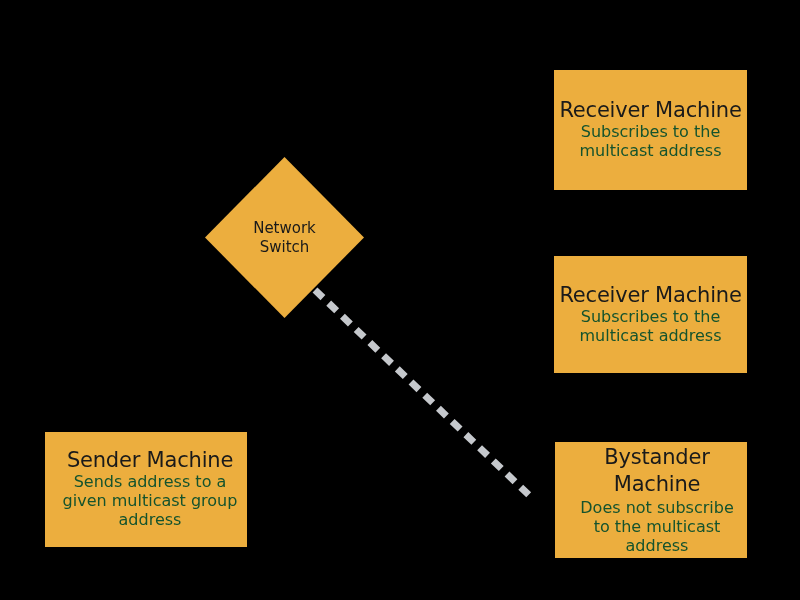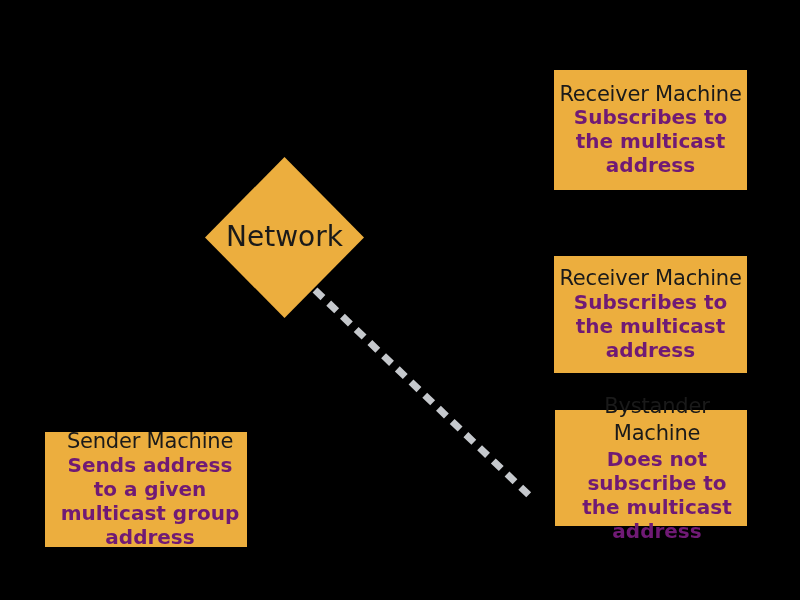--- a/index.html
+++ b/index.html
@@ -44,56 +44,56 @@
     font-weight: 400;
     letter-spacing: -0.2px;
     white-space: nowrap;
     color: #1a1a1a;
   }
   .node-title.wrap {
     white-space: normal;
     line-height: 1.28;
   }
   .node-sub {
-    font-size: 20px;
-    font-weight: 700;
+    font-size: 16px;
+    font-weight: 400;
     line-height: 1.2;
-    color: #701a75;
+    color: #14532d;
     padding: 0 4px;
   }
   
   #node-receiver-top {
     left: 529px;  top: 70px;  width: 193px; height: 120px;
   }
   #node-receiver-mid {
     left: 529px;  top: 256px; width: 193px; height: 117px;
   }
   #node-bystander {
-    left: 530px;  top: 410px; width: 192px; height: 116px; padding-left: 12px;
+    left: 530px;  top: 442px; width: 192px; height: 116px; padding-left: 12px;
   }
   #node-sender {
     left: 20px;   top: 432px; width: 202px; height: 115px; padding-left: 8px;
   }
   
   #node-switch {
     left: 205px;  top: 157px; width: 159px; height: 161px;
     background: transparent;
   }
   #node-switch .diamond-shape {
     position: absolute;
     left: 0; top: 0;
     width: 100%;
     height: 100%;
     background: #ECAE3E;
     clip-path: polygon(50% 0%, 100% 50%, 50% 100%, 0% 50%);
   }
   #node-switch .switch-label {
     position: relative;
     z-index: 2;
-    font-size: 28px;
+    font-size: 15px;
     line-height: 1.24;
     color: #1a1a1a;
   }
 </style>
 </head>
 <body>
 
 <div id="canvas">
 
   <svg id="edge-layer" width="800" height="600" viewBox="0 0 800 600">
@@ -109,20 +109,21 @@
       <polygon points="524,312 536,316 525,323" fill="#000000"></polygon>
     </g>
 
     <line x1="315" y1="290" x2="532" y2="498" stroke="#C5C8CC" stroke-width="7" stroke-dasharray="11 8" stroke-linecap="butt"></line>
   </svg>
 
   <div class="node" id="node-switch">
     <div class="diamond-shape"></div>
     <div class="switch-label">
       <div>Network</div>
+      <div>Switch</div>
     </div>
   </div>
 
   <div class="node node-rect" id="node-receiver-top">
     <div class="node-title">Receiver Machine</div>
     <div class="node-sub">Subscribes to the multicast address</div>
   </div>
 
   <div class="node node-rect" id="node-receiver-mid">
     <div class="node-title">Receiver Machine</div>

